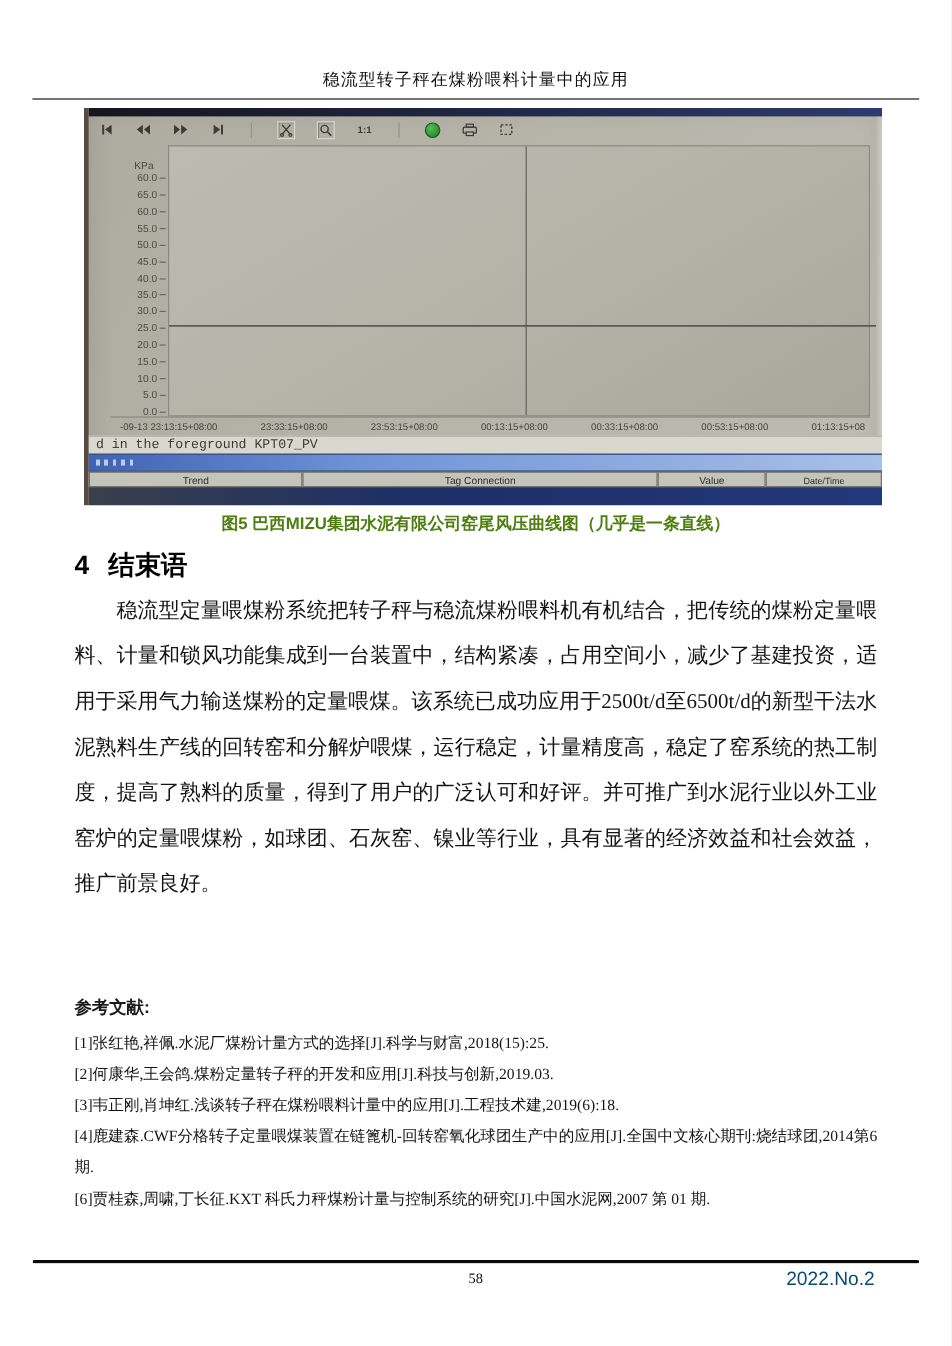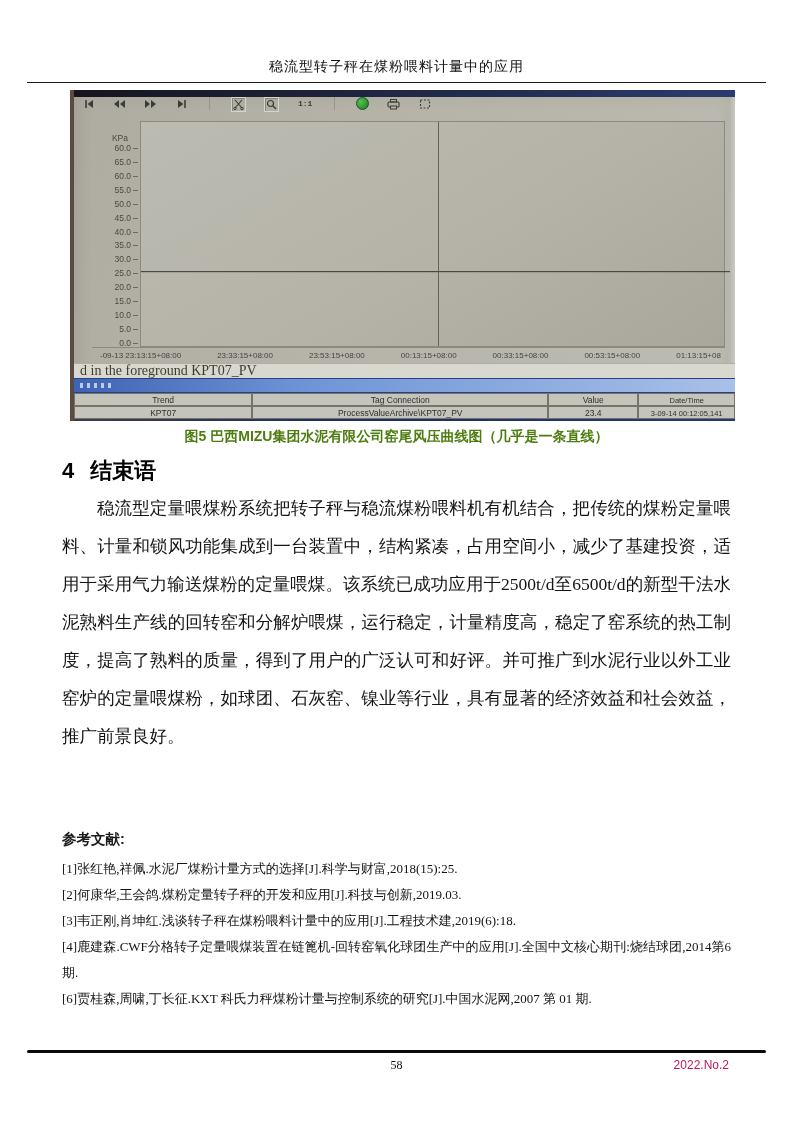--- a/index.html
+++ b/index.html
@@ -10,21 +10,21 @@
   .hdr-title{position:absolute;top:58px;left:0;right:0;text-align:center;
              font-size:14px;letter-spacing:1px;color:#111;}
   .hdr-rule{position:absolute;top:82px;left:27px;right:27px;height:0;border-top:1.5px solid #1a1a1a;}
 
   
   .photo{position:absolute;left:70px;top:90px;width:661px;height:331px;
          background:linear-gradient(115deg,#aeaca0 0%,#b6b4a9 45%,#bdbcb2 100%);
          border-left:4px solid #5a4a42;box-shadow:inset -3px 0 4px rgba(255,255,255,.35), inset 0 0 18px rgba(60,60,50,.18);
          display:flex;flex-direction:column;font-family:"Liberation Sans","DejaVu Sans",sans-serif;}
   .p-topstrip{height:7px;background:linear-gradient(90deg,#15151d,#2c3a6e);}
-  .p-toolbar{height:22px;display:flex;align-items:flex-start;gap:18px;padding:0 8px;color:#3c3c36;font-family:Liberation Mono, monospace;}
+  .p-toolbar{height:22px;display:flex;align-items:center;gap:18px;padding:0 8px;color:#3c3c36;}
   .tb-ico{width:13px;height:13px;display:inline-flex;align-items:center;justify-content:center;}
   .tb-framed{border:1px solid #d6d5cc;box-shadow:1px 1px 0 #8a887e inset;}
   .tb-sep{width:1px;height:13px;background:#96948a;margin:0 3px;}
   .tb-11{font-size:8px;font-weight:bold;color:#3c3c36;width:auto;padding:0 1px;}
   .tb-rec{width:11px;height:11px;border-radius:50%;background:radial-gradient(circle at 35% 35%,#55c055,#1d7a1d);border:1px solid #16591a;}
 
   .p-chart{height:226px;display:flex;padding:2px 10px 0 6px;}
   .y-axis{width:58px;display:flex;flex-direction:column;align-items:flex-end;
           font-size:8.5px;color:#4a4a42;padding-right:2px;}
   .y-unit{margin:12px 10px 1px 0;}
@@ -33,21 +33,21 @@
   .ytick::after{content:"";position:absolute;right:0;top:4px;width:5px;border-top:1px solid #6a6860;}
   .plot{flex:1;position:relative;border:1px solid #8c8a80;
         background:linear-gradient(150deg,#bcbbb1 0%,#b5b3a8 55%,#a9a79b 100%);}
   .trend-line{position:absolute;left:0;right:-6px;top:66.5%;height:1.4px;background:#4a4a44;
               box-shadow:0 0.5px 0 rgba(74,74,68,.4);}
   .cursor-line{position:absolute;top:0;bottom:0;left:51%;width:1px;background:#63635c;}
 
   .x-axis{height:15px;display:flex;justify-content:space-between;align-items:center;
           padding:0 4px 0 8px;font-size:8px;color:#45453e;white-space:nowrap;border-top:1px solid #8c8a80;margin:0 10px 0 18px;}
   .p-status{height:14px;background:#d9d8cf;border-top:1px solid #b0aea4;display:flex;align-items:center;
-            font-size:14px;color:#3c3c34;padding-left:6px;font-family:Liberation Serif, serif;}
+            font-size:11px;color:#3c3c34;padding-left:6px;font-family:Liberation Mono, monospace;}
   .p-bluebar{height:13px;background:linear-gradient(90deg,#3f63b4 0%,#6f94d6 35%,#a9c0e8 100%);
              border-top:1px solid #24418a;border-bottom:1px solid #24418a;position:relative;}
   .p-bluebar::before{content:"";position:absolute;left:6px;top:4px;width:34px;height:5px;
              background:repeating-linear-gradient(90deg,rgba(255,255,255,.65) 0 3px,transparent 3px 7px);}
   .p-table{display:flex;flex-direction:column;font-size:8.5px;color:#2f2f2a;background:#c5c4bb;}
   .pt-row{display:flex;height:13px;line-height:13px;}
   .pt-cell{border:0.5px solid #76746a;text-align:center;overflow:hidden;white-space:nowrap;}
   .c-trend{width:27%;}.c-tag{width:45%;}.c-val{width:13.5%;}.c-dt{width:14.5%;font-size:7.5px;}
   .p-bottomstrip{flex:1;background:linear-gradient(90deg,#3a3f4c,#1d2f66 40%,#24377a);}
 
@@ -61,21 +61,21 @@
             text-align:justify;text-indent:2em;color:#141414;}
 
   
   .refs{position:absolute;top:830px;left:62px;width:669px;}
   .refs-heading{font-weight:bold;font-size:14.5px;font-family:"Liberation Sans","DejaVu Sans",sans-serif;margin-bottom:7px;}
   .ref-item{font-size:13px;line-height:26px;text-align:justify;color:#141414;}
 
   
   .ftr-rule{position:absolute;top:1050px;left:27px;right:27px;height:0;border-top:3px solid #0a0a0a;border-radius:2px;}
   .ftr-page{position:absolute;top:1058px;left:0;right:0;text-align:center;font-size:12px;color:#111;}
-  .ftr-issue{position:absolute;top:1058px;right:64px;font-size:12px;color:#be185d;
+  .ftr-issue{position:absolute;top:1058px;right:64px;font-size:16px;color:#0c4a6e;
              font-family:"Liberation Sans","DejaVu Sans",sans-serif;}
   svg{display:block;}
 </style>
 </head>
 <body>
 
 <div class="page">
 
   <div class="hdr-title">稳流型转子秤在煤粉喂料计量中的应用</div>
   <div class="hdr-rule"></div>
@@ -180,26 +180,20 @@
 
     <div class="p-bluebar"></div>
 
     <div class="p-table">
       <div class="pt-row">
         <span class="pt-cell c-trend">Trend</span>
         <span class="pt-cell c-tag">Tag Connection</span>
         <span class="pt-cell c-val">Value</span>
         <span class="pt-cell c-dt">Date/Time</span>
       </div>
-      <div class="pt-row">
-        <span class="pt-cell c-trend">KPT07</span>
-        <span class="pt-cell c-tag">ProcessValueArchive\KPT07_PV</span>
-        <span class="pt-cell c-val">23.4</span>
-        <span class="pt-cell c-dt">3-09-14 00:12:05,141</span>
-      </div>
     </div>
 
     <div class="p-bottomstrip"></div>
   </div>
 
   <div class="fig-caption">图5  巴西MIZU集团水泥有限公司窑尾风压曲线图（几乎是一条直线）</div>
 
   <div class="sec-heading">
     <span class="num">4</span><span>结束语</span>
   </div>

